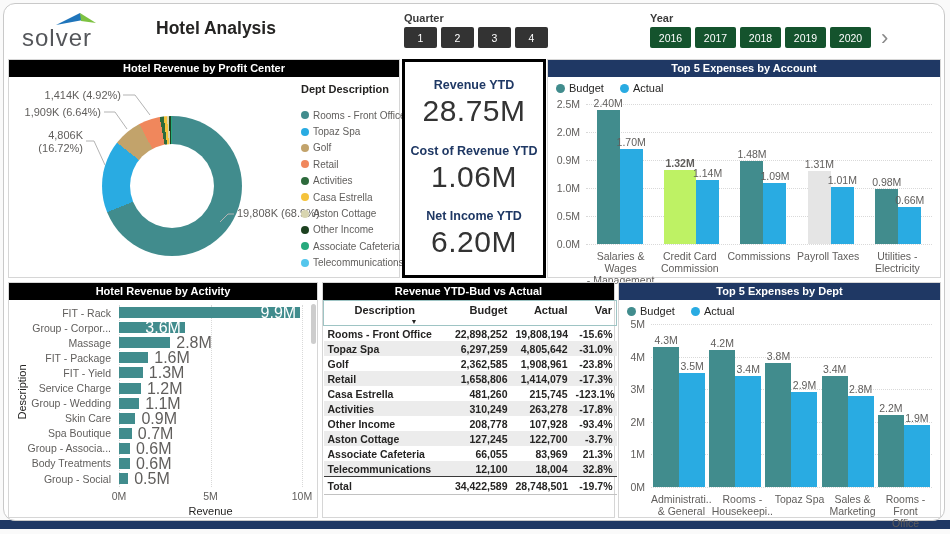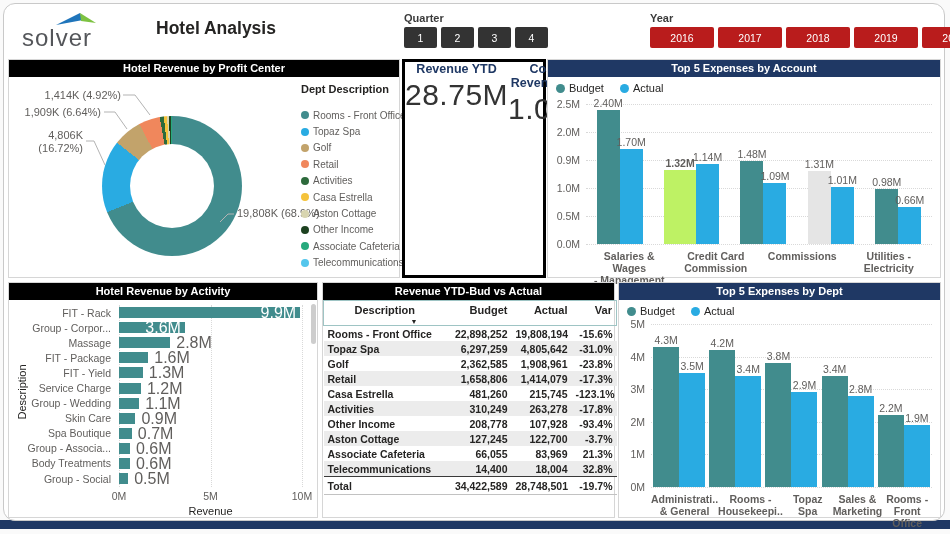--- a/index.html
+++ b/index.html
@@ -18,39 +18,39 @@
   .logo .logo-text{position:absolute;left:0px;top:14px;font-size:24px;color:#54565A;letter-spacing:1px;}
   .page-title{position:absolute;left:156px;top:18px;font-size:17.5px;font-weight:bold;color:#252423;}
 
   .filter-label{position:absolute;top:12px;font-size:11px;font-weight:bold;color:#3b3b3b;}
   .q-label{left:404px;} .y-label{left:650px;}
   .btn-row{position:absolute;top:27px;display:flex;gap:4px;align-items:center;}
   .q-row{left:404px;} .y-row{left:650px;}
   .fbtn{height:21px;display:flex;align-items:center;justify-content:center;
     color:#fff;font-size:10.5px;border-radius:2px;cursor:pointer;}
   .qbtn{width:33px;background:#333333;}
-  .ybtn{width:64px;background:#b91c1c;}
+  .ybtn{width:41px;background:#14532d;}
   .chevron{color:#8a8a8a;font-size:22px;line-height:20px;margin-left:6px;cursor:pointer;font-weight:400;}
 
   
   .panel{position:absolute;background:#fff;border:1px solid #d6d6d6;box-sizing:border-box;}
   .panel-header{height:17px;line-height:17px;text-align:center;color:#fff;font-size:11px;font-weight:bold;}
   .hdr-black{background:#000;}
   .hdr-navy{background:#1F3864;}
   .panel-body{position:relative;width:100%;height:calc(100% - 17px);}
 
   #panel-donut{left:8px;top:59px;width:392px;height:219px;}
   #panel-kpi{left:402px;top:59px;width:144px;height:219px;border:3px solid #000;}
   #panel-account{left:547px;top:59px;width:394px;height:219px;}
   #panel-activity{left:8px;top:282px;width:310px;height:236px;}
   #panel-table{left:322px;top:282px;width:293px;height:236px;}
   #panel-dept{left:618px;top:282px;width:323px;height:236px;}
 
   
-  #panel-kpi .kpi-wrap{display:flex;justify-content:space-evenly;height:100%;}
+  #panel-kpi .kpi-wrap{display:flex;flex-direction:column;justify-content:space-evenly;height:100%;}
   .kpi-label{text-align:center;font-size:12.5px;font-weight:bold;color:#1F3864;}
   .kpi-value{text-align:center;font-size:30px;font-weight:300;color:#333;margin-top:2px;letter-spacing:0.5px;}
 
   
   .donut{position:absolute;left:93px;top:39px;width:140px;height:140px;border-radius:50%;cursor:pointer;}
   .donut-hole{position:absolute;left:28px;top:28px;width:84px;height:84px;border-radius:50%;background:#fff;}
   .callout{position:absolute;font-size:11px;color:#605E5C;line-height:13px;}
   .co-retail{left:20px;top:12px;width:92px;text-align:right;white-space:nowrap;}
   .co-golf{left:8px;top:29px;width:84px;text-align:right;white-space:nowrap;}
   .co-topaz{left:14px;top:52px;width:60px;text-align:right;}
@@ -68,21 +68,21 @@
     font-size:11px;color:#252423;}
   .vlegend .item{display:flex;align-items:center;gap:4px;cursor:pointer;}
   .vlegend .dot{width:9px;height:9px;}
   .ytick{position:absolute;font-size:10.5px;color:#605E5C;text-align:right;}
   .gridline{position:absolute;height:0;border-top:1px dotted #d9d9d9;}
   .groups{position:absolute;display:flex;justify-content:space-around;align-items:flex-end;}
   .group{display:flex;align-items:flex-end;}
   .bar{position:relative;cursor:pointer;}
   .vlabel{position:absolute;top:-13px;left:50%;transform:translateX(-50%);
     font-size:10.5px;color:#605E5C;white-space:nowrap;}
-  .cats{position:absolute;display:flex;justify-content:center;font-weight:bold;}
+  .cats{position:absolute;display:flex;justify-content:flex-end;}
   .cat{font-size:10.5px;color:#605E5C;text-align:center;line-height:12px;flex:1;}
 
   
   .h-ylab{position:absolute;left:-42px;top:86px;width:110px;transform:rotate(-90deg);
     font-size:11px;color:#252423;text-align:center;}
   .hrows{position:absolute;left:0;top:5px;right:0;}
   .hrow{display:flex;align-items:center;height:15.1px;}
   .hlabel{width:102px;text-align:right;padding-right:8px;font-size:10.5px;color:#605E5C;white-space:nowrap;flex:0 0 102px;}
   .hbarwrap{position:relative;width:183px;height:11px;flex:0 0 183px;}
   .hbar{position:absolute;left:0;top:0;height:11px;cursor:pointer;}
@@ -253,21 +253,21 @@
             <span class="vlabel">2.40M</span>
           </div>
           <div class="bar" style="height: 95.2px; width: 23px; background: rgb(41, 171, 226);">
             <span class="vlabel">1.70M</span>
           </div>
         </div>
         <div class="group">
           <div class="bar" style="height: 73.92px; width: 32px; background: #bef264; font-weight: bold;">
             <span class="vlabel">1.32M</span>
           </div>
-          <div class="bar" style="height: 80px; width: 23px; background: rgb(41, 171, 226);">
+          <div class="bar" style="height: 64px; width: 23px; background: rgb(41, 171, 226);">
             <span class="vlabel">1.14M</span>
           </div>
         </div>
         <div class="group">
           <div class="bar" style="height: 82.88px; width: 23px; background: rgb(65, 140, 141);">
             <span class="vlabel">1.48M</span>
           </div>
           <div class="bar" style="height: 61.04px; width: 23px; background: rgb(41, 171, 226);">
             <span class="vlabel">1.09M</span>
           </div>
@@ -293,20 +293,23 @@
         <div class="cat">
           <div>Salaries &amp; Wages</div>
           <div>- Management</div>
         </div>
         <div class="cat">
           <div>Credit Card</div>
           <div>Commission</div>
         </div>
         <div class="cat">
           <div>Commissions</div>
+        </div>
+        <div class="cat">
+          <div>Payroll Taxes</div>
         </div>
         <div class="cat">
           <div>Utilities -</div>
           <div>Electricity</div>
         </div>
       </div>
     </div>
 </div>
 
 <div class="panel" id="panel-activity">
@@ -485,21 +488,21 @@
             <td class="num">-3.7%</td>
           </tr>
           <tr>
             <td>Associate Cafeteria</td>
             <td class="num">66,055</td>
             <td class="num">83,969</td>
             <td class="num">21.3%</td>
           </tr>
           <tr>
             <td>Telecommunications</td>
-            <td class="num">14,400</td>
+            <td class="num">12,100</td>
             <td class="num">18,004</td>
             <td class="num">32.8%</td>
           </tr>
         </tbody>
       <tfoot id="table-total">
           <tr>
             <td>Total</td>
             <td class="num">34,422,589</td>
             <td class="num">28,748,501</td>
             <td class="num">-19.7%</td>

